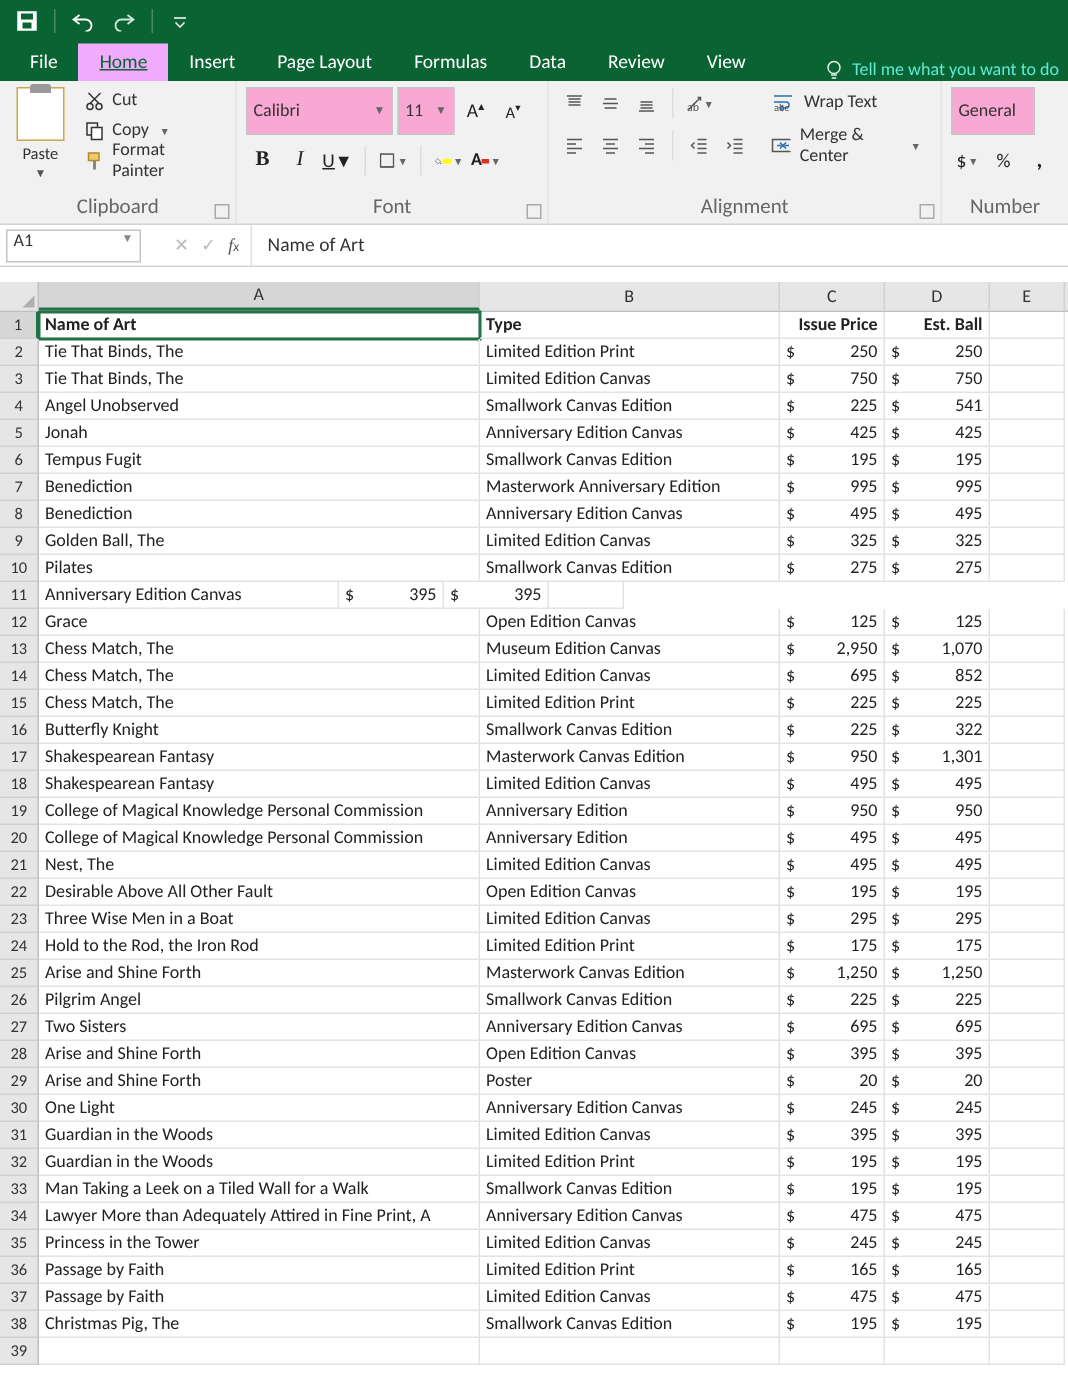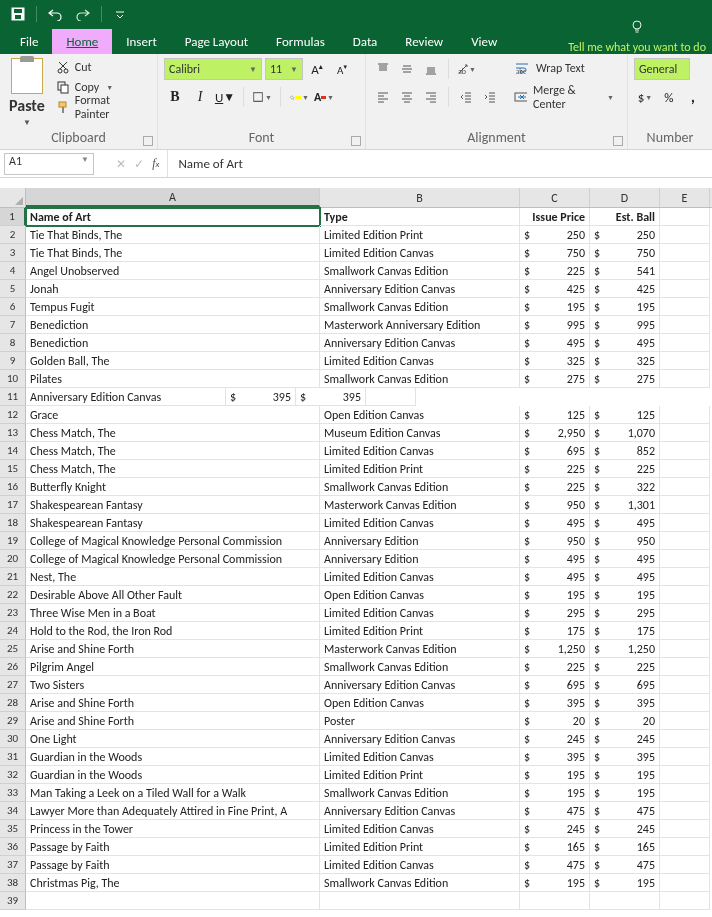--- a/index.html
+++ b/index.html
@@ -7,44 +7,44 @@
 
 
 .titlebar { background: #0a6332; height: 28px; display: flex; align-items: center; padding: 0 6px; gap: 4px; }
 .titlebar .tb-btn { width: 24px; height: 22px; display: flex; align-items: center; justify-content: center; color: #fff; }
 .titlebar .tb-sep { width: 1px; height: 16px; background: rgba(255,255,255,0.25); margin: 0 2px; }
 
 
 .ribbon-tabs { background: #0a6332; display: flex; align-items: flex-end; height: 26px; padding-left: 6px; color: #fff; }
 .ribbon-tabs .tab { padding: 5px 14px 5px 14px; cursor: pointer; font-size: 13px; }
 .ribbon-tabs .tab.active { background: #f0abfc; color: #0a6332; text-decoration: underline; }
-.ribbon-tabs .tell { margin-left: auto; display: flex; align-items: center; gap: 6px; padding-right: 6px; font-size: 12px; color: #bef264; flex-direction: column; }
+.ribbon-tabs .tell { margin-left: auto; display: flex; align-items: center; gap: 6px; padding-right: 6px; font-size: 12px; color: #5eead4; }
 .ribbon-tabs .tell svg { flex: none; }
 
 
 .ribbon { background: #f1f1f1; border-bottom: 1px solid #d4d4d4; height: 96px; display: flex; }
 .group { border-right: 1px solid #e1e1e1; display: flex; flex-direction: column; }
 .group-body { flex: 1; display: flex; align-items: flex-start; padding: 4px 6px 0 6px; gap: 4px; }
 .group-label { text-align: center; font-size: 14px; color: #666; padding: 2px 0 3px 0; position: relative; }
 .group-label .launcher { position: absolute; right: 4px; bottom: 3px; width: 10px; height: 10px; border: 1px solid #aaa; }
 
 
 .clip-paste { display: flex; flex-direction: column; align-items: center; width: 42px; gap: 2px; }
 .clip-paste .paste-icon { width: 32px; height: 36px; background: linear-gradient(#fff,#fff); border: 1px solid #c9a94a; position: relative; }
 .clip-paste .paste-icon::before { content:""; position:absolute; top:-3px; left:8px; width:14px; height:6px; background:#999; border-radius:2px 2px 0 0; }
-.clip-paste .label { font-size: 16px; color:#333;font-weight:bold; }
+.clip-paste .label { font-size: 11px; color:#333; }
 .clip-paste .dd { font-size: 8px; color:#555; }
 .clip-right { display:flex; flex-direction:column; gap:2px; }
 .clip-right .row { display:flex; align-items:center; gap:5px; padding:2px 4px; font-size:12px; color:#333; }
 .clip-right .row svg { flex:none; }
 
 
 .font-body { flex-direction: column; gap: 6px; }
 .font-row { display:flex; align-items:center; gap:3px; }
-.combo { background:#bef264; border:1px solid #c5c5c5; height:22px; display:flex; align-items:center; padding:0 4px; font-size:12px; color:#333; }
+.combo { background:#f9a8d4; border:1px solid #c5c5c5; height:32px; display:flex; align-items:center; padding:0 4px; font-size:12px; color:#333; }
 .combo .ddarr { margin-left:auto; font-size:8px; color:#666; padding-left:4px;}
 .font-name { width: 98px; }
 .font-size { width: 38px; }
 .btn { width:22px; height:22px; display:flex; align-items:center; justify-content:center; border:1px solid transparent; }
 .btn svg { display:block; }
 .split .ddarr { font-size:7px; color:#666; margin-left:1px; }
 .colorbar { width:16px; height:3px; }
 
 
 .align-body { flex-direction: column; gap: 6px; }

